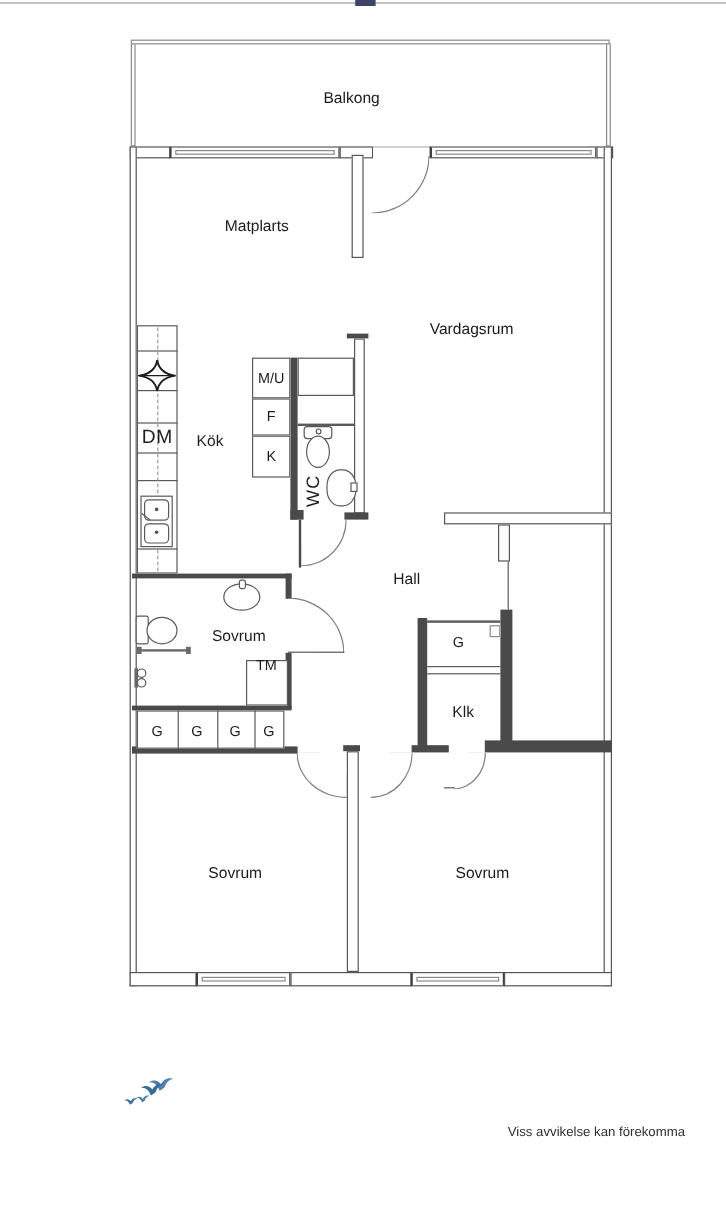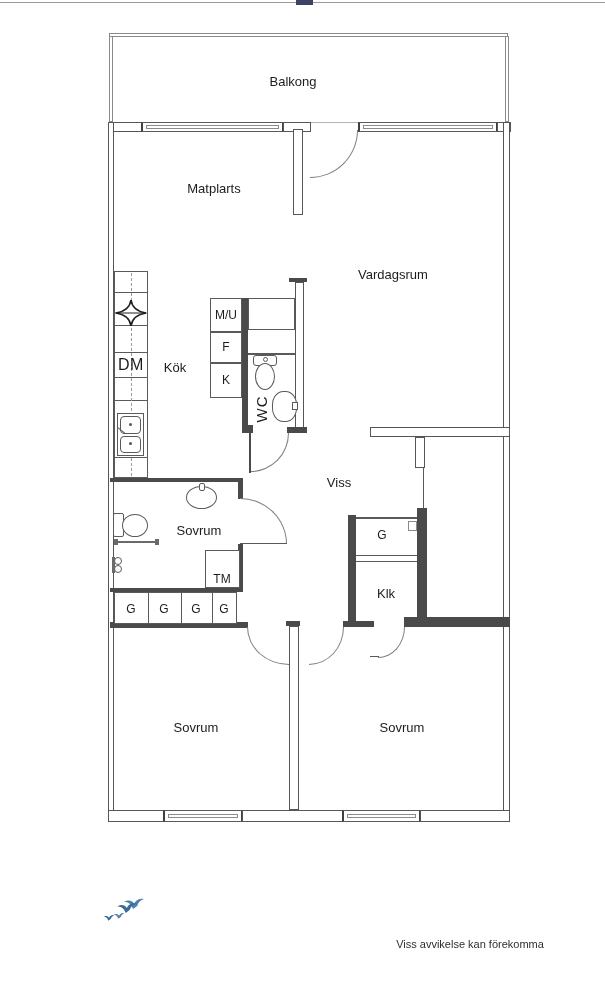--- a/index.html
+++ b/index.html
@@ -136,21 +136,21 @@
   <div class="lbl lbl-sm" style="left:226px;top:380px;">K</div>
   <div class="box" style="left:248px;top:298px;width:47px;height:32px;"></div>
 
   <div class="box" style="left:253px;top:355px;width:24px;height:11px;border-radius:3px;"></div>
   <div class="box round" style="left:263px;top:357px;width:5px;height:5px;"></div>
   <div class="box round" style="left:255px;top:363px;width:20px;height:27px;"></div>
   <div class="box" style="left:272px;top:391px;width:25px;height:31px;border-radius:45%;"></div>
   <div class="box" style="left:292px;top:402px;width:6px;height:8px;"></div>
   <div class="lbl lbl-wc" style="left:261px;top:409px;">WC</div>
 
-  <div class="lbl" style="left:339px;top:482px;">Viss</div>
+  <div class="lbl" style="left:339px;top:482px;">Hall</div>
 
   <div class="tline" style="left:356px;top:517px;width:61px;height:2px;"></div>
   <div class="box" style="left:408px;top:521px;width:9px;height:10px;border-color:#8a8a8a;"></div>
   <div class="tline" style="left:356px;top:555px;width:61px;height:1px;"></div>
   <div class="tline" style="left:356px;top:561px;width:61px;height:1px;"></div>
   <div class="lbl lbl-sm" style="left:382px;top:535px;">G</div>
   <div class="lbl" style="left:386px;top:593px;">Klk</div>
 
   <div class="lbl" style="left:199px;top:530px;">Sovrum</div>
   <div class="box round" style="left:186px;top:486px;width:31px;height:23px;"></div>
@@ -158,21 +158,21 @@
   <div class="box" style="left:113px;top:513px;width:11px;height:24px;border-radius:2px;"></div>
   <div class="box round" style="left:122px;top:514px;width:26px;height:23px;"></div>
   <div class="tline" style="left:117px;top:541px;width:40px;height:2px;background:#6a6a6a;"></div>
   <div class="abs" style="left:114px;top:539px;width:4px;height:6px;background:#6a6a6a;"></div>
   <div class="abs" style="left:155px;top:539px;width:4px;height:6px;background:#6a6a6a;"></div>
   <div class="abs" style="left:112px;top:557px;width:3px;height:16px;background:#6a6a6a;"></div>
   <div class="box round" style="left:114px;top:557px;width:8px;height:8px;"></div>
   <div class="box round" style="left:114px;top:565px;width:8px;height:8px;"></div>
 
   <div class="box" style="left:205px;top:550px;width:35px;height:38px;"></div>
-  <div class="lbl lbl-sm" style="left:222px;top:579px;">TM</div>
+  <div class="lbl lbl-sm" style="left:222px;top:554px;">TM</div>
 
   <div class="box" style="left:114px;top:592px;width:123px;height:32px;"></div>
   <div class="tline" style="left:148px;top:592px;width:1px;height:32px;"></div>
   <div class="tline" style="left:181px;top:592px;width:1px;height:32px;"></div>
   <div class="tline" style="left:212px;top:592px;width:1px;height:32px;"></div>
   <div class="lbl lbl-sm" style="left:131px;top:609px;">G</div>
   <div class="lbl lbl-sm" style="left:164px;top:609px;">G</div>
   <div class="lbl lbl-sm" style="left:196px;top:609px;">G</div>
   <div class="lbl lbl-sm" style="left:224px;top:609px;">G</div>
 
@@ -182,15 +182,15 @@
   <div class="lbl" style="left:402px;top:727px;">Sovrum</div>
 
   <svg class="abs" style="left:102px;top:896px;" width="48" height="32" viewBox="0 0 48 32">
     <g>
       <path d="M28 14 C26.2 9 23 6.5 19 7 C22.8 4.4 27 5.2 29.2 8.6 C31 4.6 35.2 2.8 39 4 C35.6 5 33.2 7.4 32.2 11 C30.9 12.1 29.4 13.1 28 14 Z" fill="#4e81ac" transform="translate(3,-1)"></path>
       <path d="M28 14 C26.2 9 23 6.5 19 7 C22.8 4.4 27 5.2 29.2 8.6 C31 4.6 35.2 2.8 39 4 C35.6 5 33.2 7.4 32.2 11 C30.9 12.1 29.4 13.1 28 14 Z" fill="#3a6a96" transform="translate(-2,4) scale(0.92)"></path>
       <path d="M28 14 C26.2 9 23 6.5 19 7 C22.8 4.4 27 5.2 29.2 8.6 C31 4.6 35.2 2.8 39 4 C35.6 5 33.2 7.4 32.2 11 C30.9 12.1 29.4 13.1 28 14 Z" fill="#3a6a96" transform="translate(-9,17) scale(0.55)"></path>
       <path d="M28 14 C26.2 9 23 6.5 19 7 C22.8 4.4 27 5.2 29.2 8.6 C31 4.6 35.2 2.8 39 4 C35.6 5 33.2 7.4 32.2 11 C30.9 12.1 29.4 13.1 28 14 Z" fill="#4e81ac" transform="translate(1,15) scale(0.55)"></path>
     </g>
   </svg>
-  <div class="disclaimer" style="left:470px;top:944px;">Viss avvikelse kan förekomma</div>
+  <div class="disclaimer" style="left:497px;top:944px;">Viss avvikelse kan förekomma</div>
 
 </div>
 
 </body></html>

